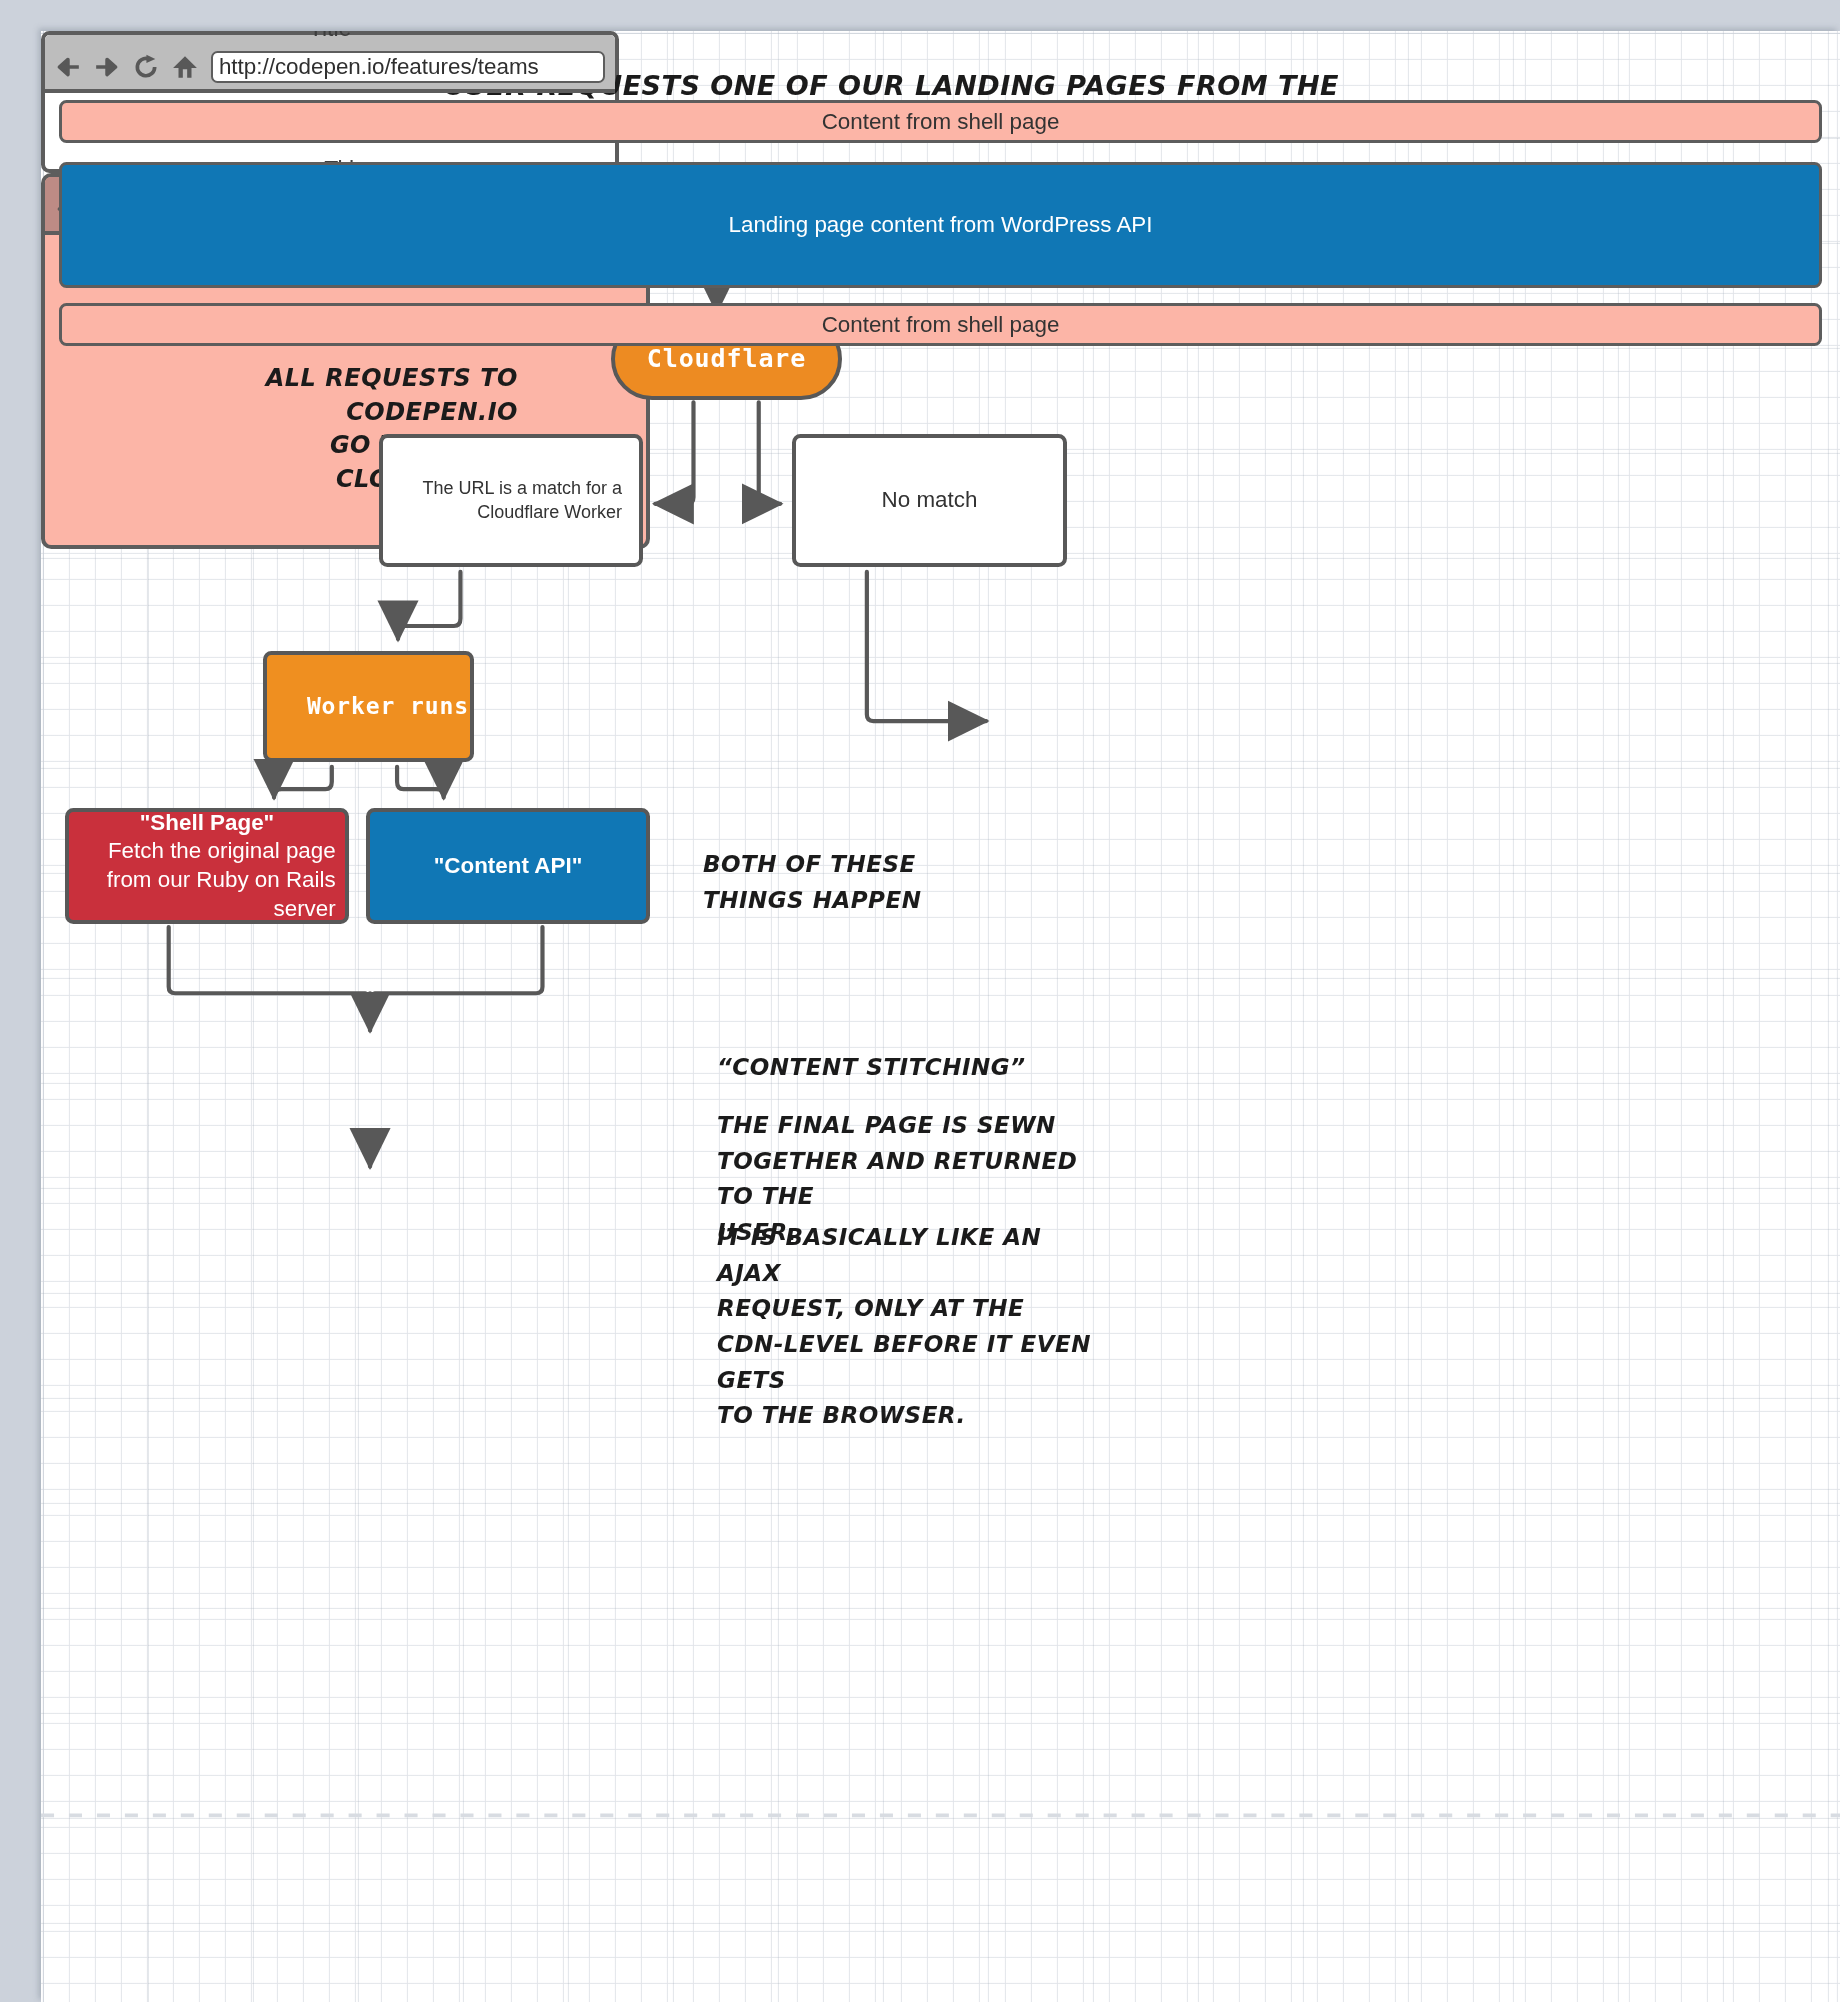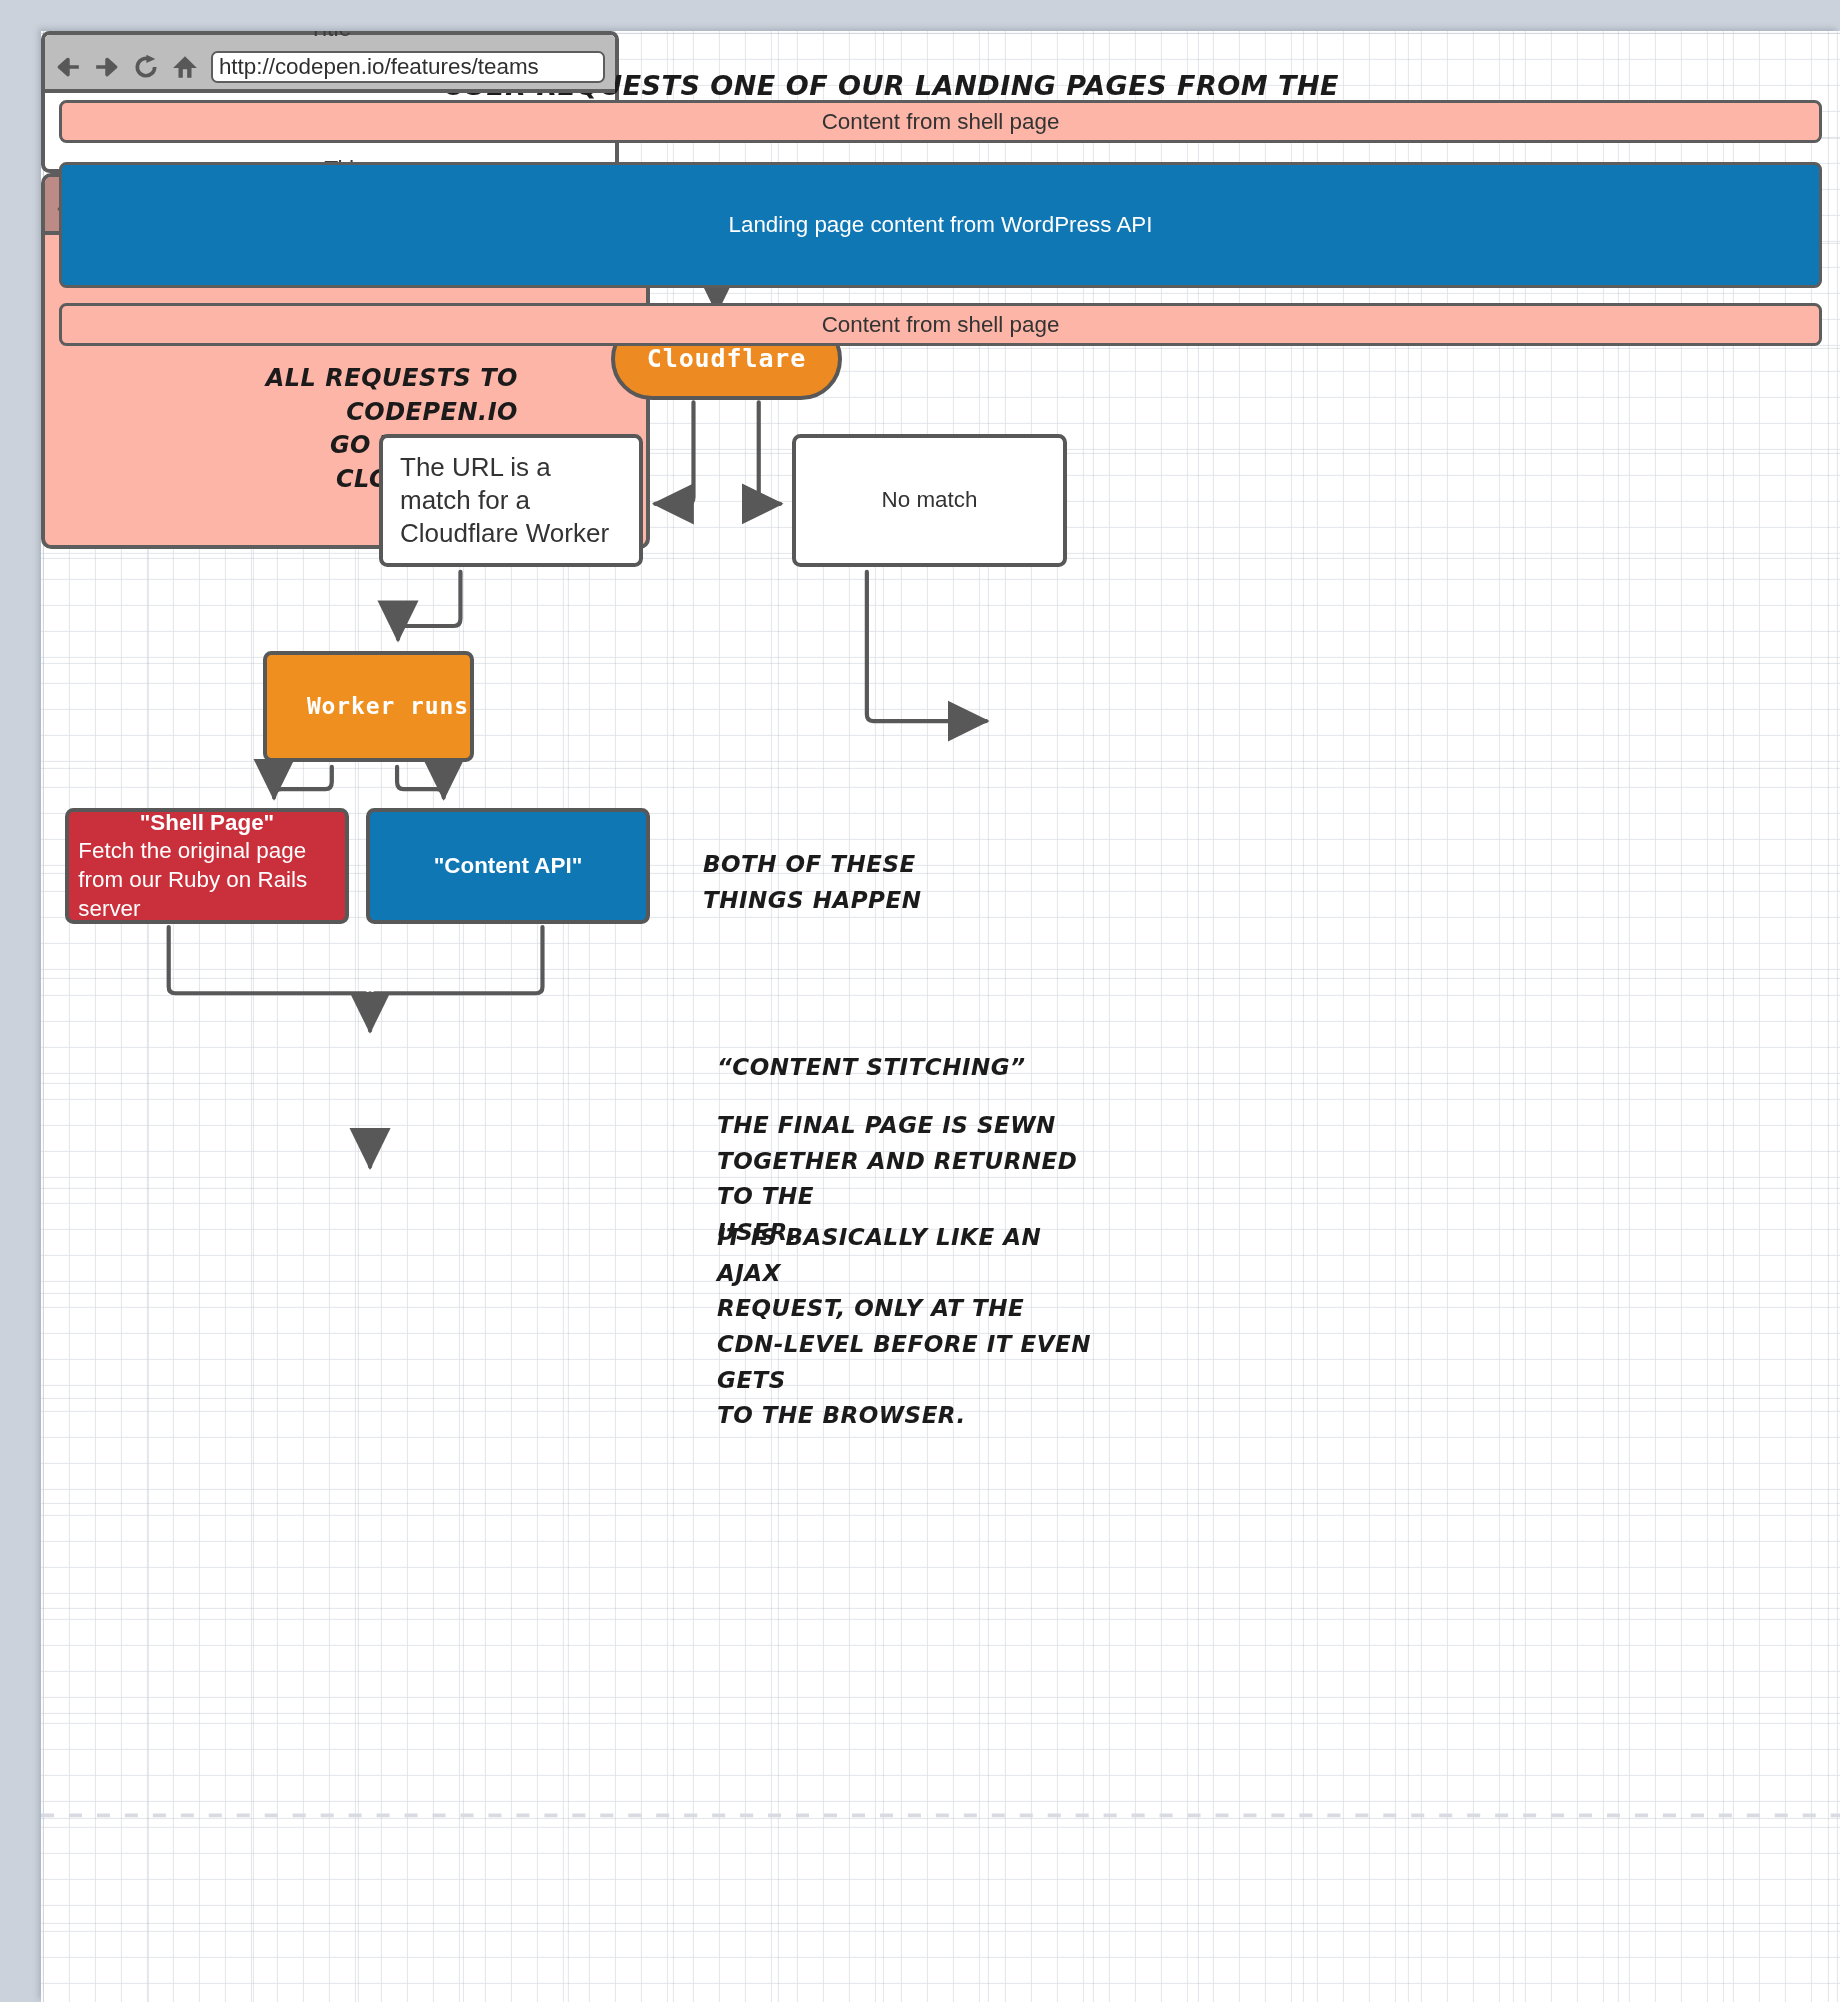--- a/index.html
+++ b/index.html
@@ -21,21 +21,21 @@
       linear-gradient(to bottom, rgba(225,228,233,.95) 0.9px, transparent 0.9px);
     background-size: 105px 105px, 105px 105px, 26px 26px, 26px 26px;
     background-position: 1.9px 1.9px, 1.9px 1.9px, 1.9px 1.9px, 1.9px 1.9px;
     box-shadow: -2.8px -2.8px 5.6px rgba(110,120,135,.35);
     overflow:hidden;
   }
   #svgL{position:absolute;left:0;top:0;width:1799px;height:1972px;pointer-events:none;}
 
   .node{position:absolute;box-sizing:border-box;border:4.7px solid #585858;
         display:flex;flex-direction:column;align-items:center;justify-content:center;
-        text-align:left;line-height:1.28;}
+        text-align:right;line-height:1.28;}
   .mono{font-family:"DejaVu Sans Mono","Liberation Mono",monospace;font-weight:700;letter-spacing:0.9px;}
 
   
   .hand{position:absolute;color:#1b1b1b;font-family:"DejaVu Sans","Liberation Sans",sans-serif;
         font-weight:700;font-style:italic;letter-spacing:0.5px;white-space:pre-line;}
 
   
   #heading{left:338px;top:39px;width:1025px;text-align:center;font-size:27px;}
 
   
@@ -49,21 +49,21 @@
   .navico{width:26px;height:26px;flex:0 0 auto;color:#585858;}
   .urlbar{flex:1 1 auto;height:28px;border:2.8px solid #5d5d5d;border-radius:6.5px;background:#fff;
       display:flex;align-items:center;padding:0 5.6px;font-size:22.4px;color:#2f2f2f;overflow:hidden;}
 
   
   #cf{left:570px;top:287px;width:231px;height:82px;background:#ed8b22;
       border-radius:45px;color:#fff;font-size:25px;}
 
   
   #box-match{left:338px;top:403px;width:264px;height:133px;background:#fff;border-radius:8.4px;
-      font-size:26px;color:#333;padding:0 17px;}
+      font-size:18px;color:#333;padding:0 17px;}
   #box-nomatch{left:751px;top:403px;width:275px;height:133px;background:#fff;border-radius:8.4px;
       font-size:22.4px;color:#333;padding:0 25px;}
 
   
   #box-rails{left:957px;top:620px;width:264px;height:131px;background:#c9303c;border-radius:8.4px;
       color:#fff;font-size:22.4px;padding:0 13px;}
 
   
   #worker{left:222px;top:620px;width:211px;height:111px;background:#ef8f20;border-radius:8.4px;
       color:#fff;font-size:23px;padding-left:39px;}

